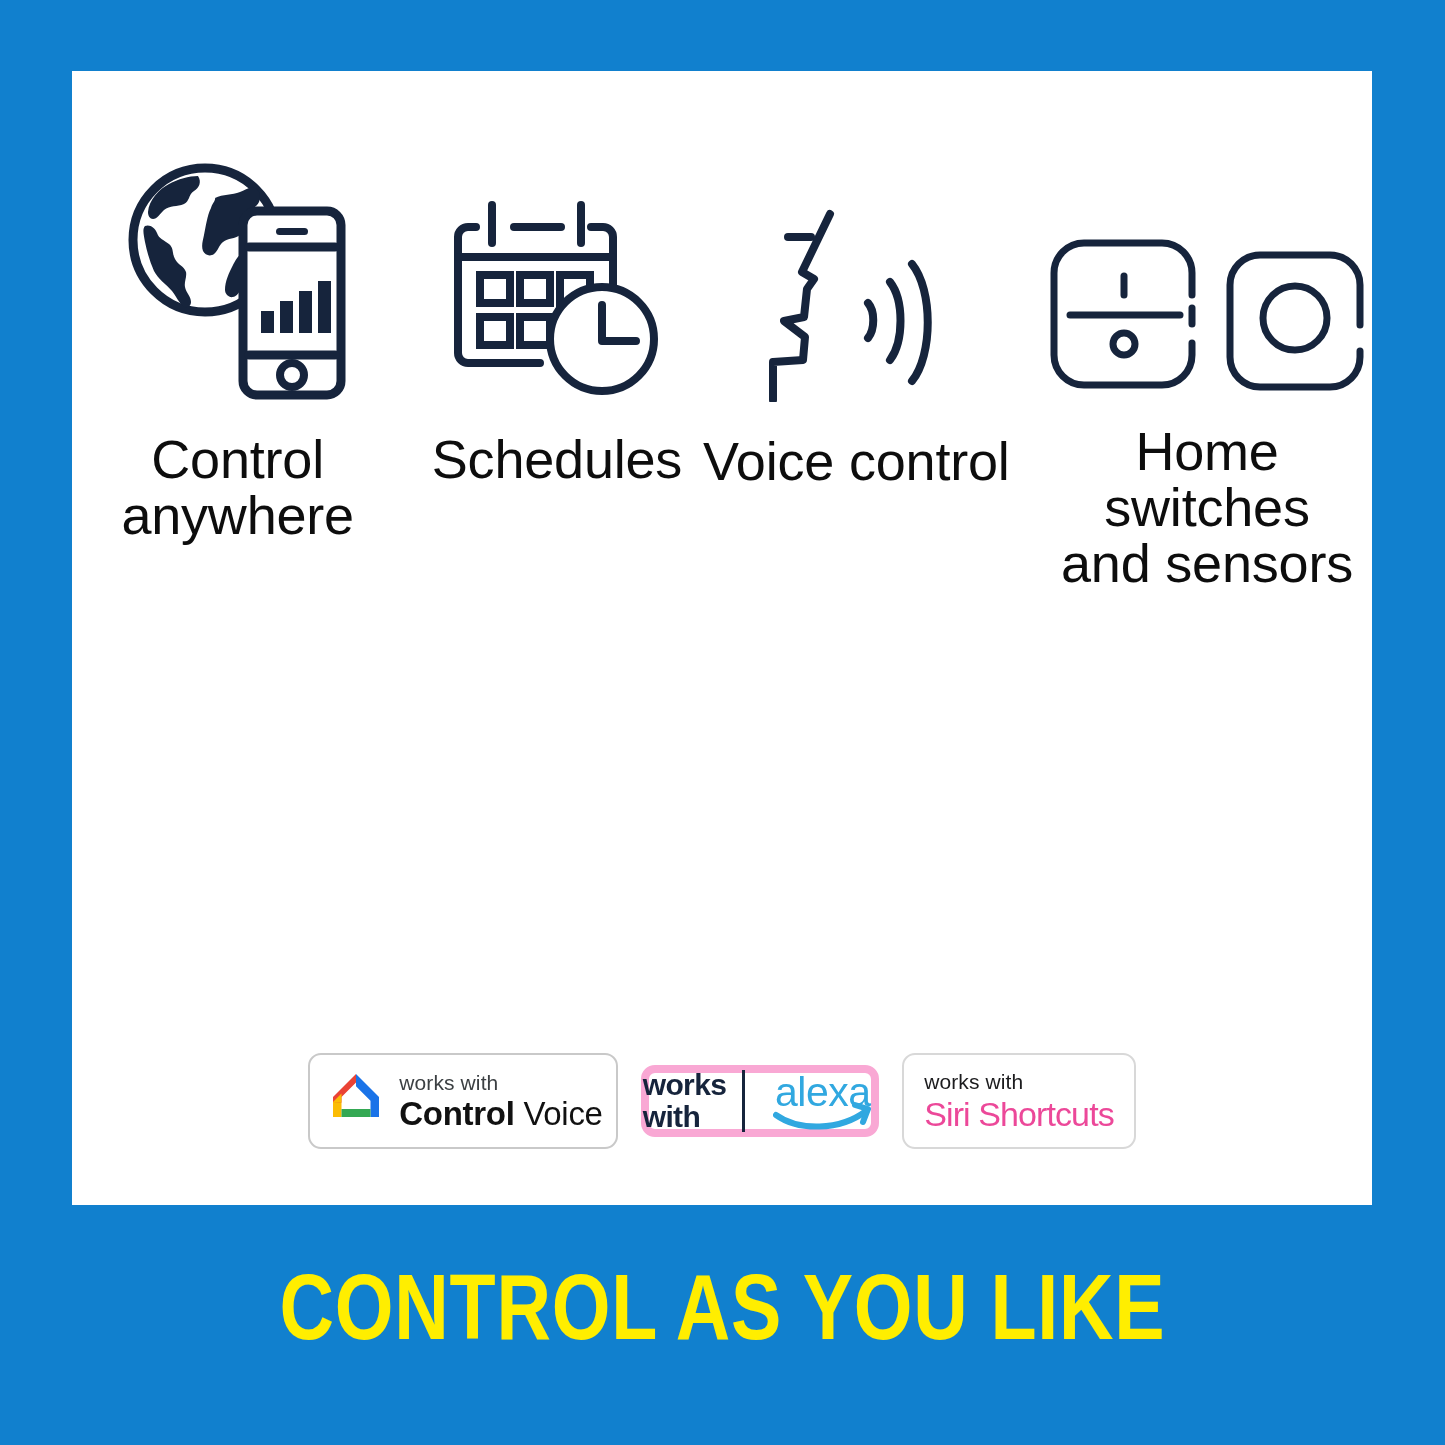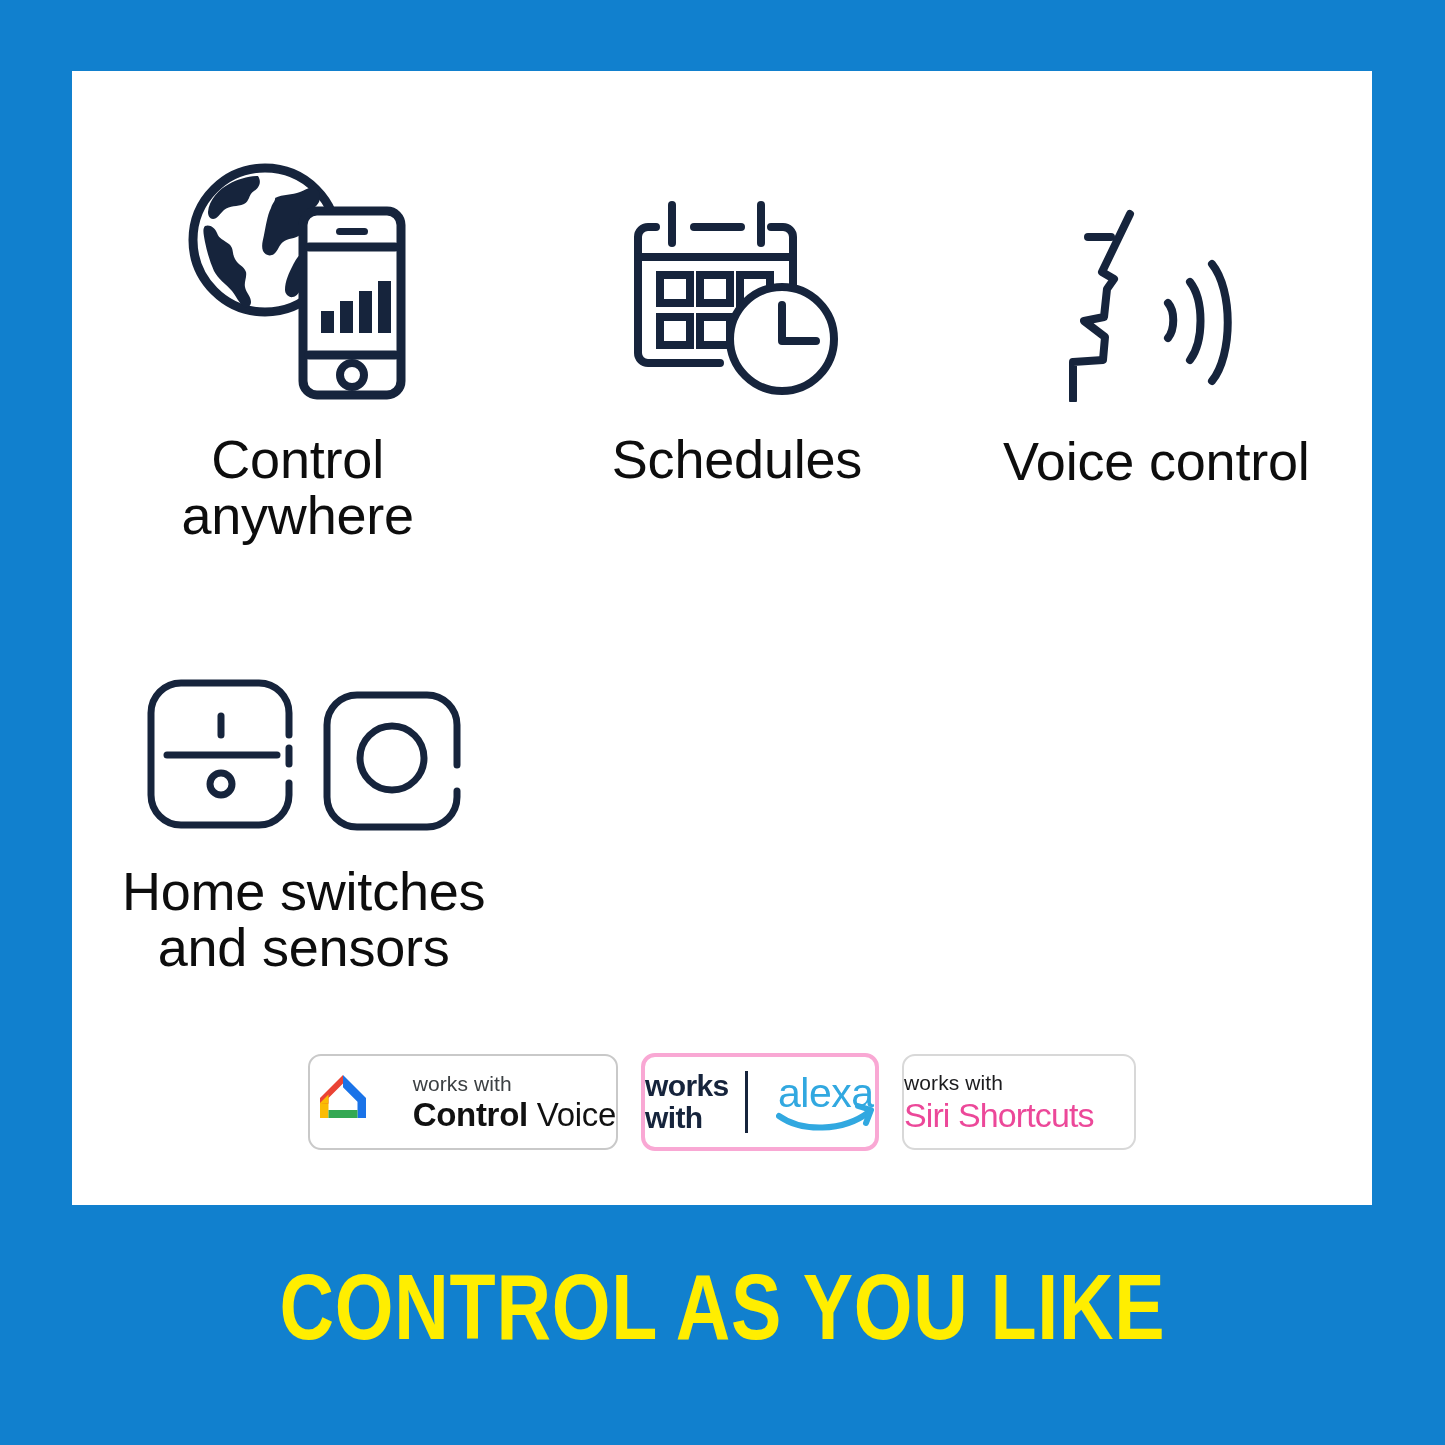--- a/index.html
+++ b/index.html
@@ -33,21 +33,21 @@
   }
 
   
   .feature-grid {
     position: absolute;
     left: 0;
     top: 86px;
     width: 1300px;
     height: 880px;
     display: grid;
-    grid-template-columns: 1fr 1fr 1fr;
+    grid-template-columns: 1fr 1fr 1fr 1fr;
     grid-template-rows: 1fr 1fr;
   }
 
   .feature {
     display: flex;
     flex-direction: column;
     align-items: center;
     justify-content: flex-start;
     box-sizing: border-box;
   }
@@ -87,34 +87,34 @@
     display: flex;
     align-items: center;
     justify-content: center;
     gap: 23px;
   }
   .badge {
     box-sizing: border-box;
     background: #ffffff;
     display: flex;
     align-items: center;
-    justify-content: space-between;
+    justify-content: center;
   }
   .badge-google {
     width: 310px;
     height: 96px;
     border: 2px solid #c9c9c9;
     border-radius: 13px;
     gap: 14px;
     padding-left: 4px;
   }
   .badge-alexa {
     width: 238px;
-    height: 98px;
-    border: 4px solid #f9a8d4;
+    height: 72px;
+    border: 8px solid #f9a8d4;
     border-radius: 14px;
   }
   .badge-siri {
     width: 234px;
     height: 96px;
     border: 2px solid #d8d8d8;
     border-radius: 13px;
   }
 
   .gh-text { display: flex; flex-direction: column; line-height: 1; }

